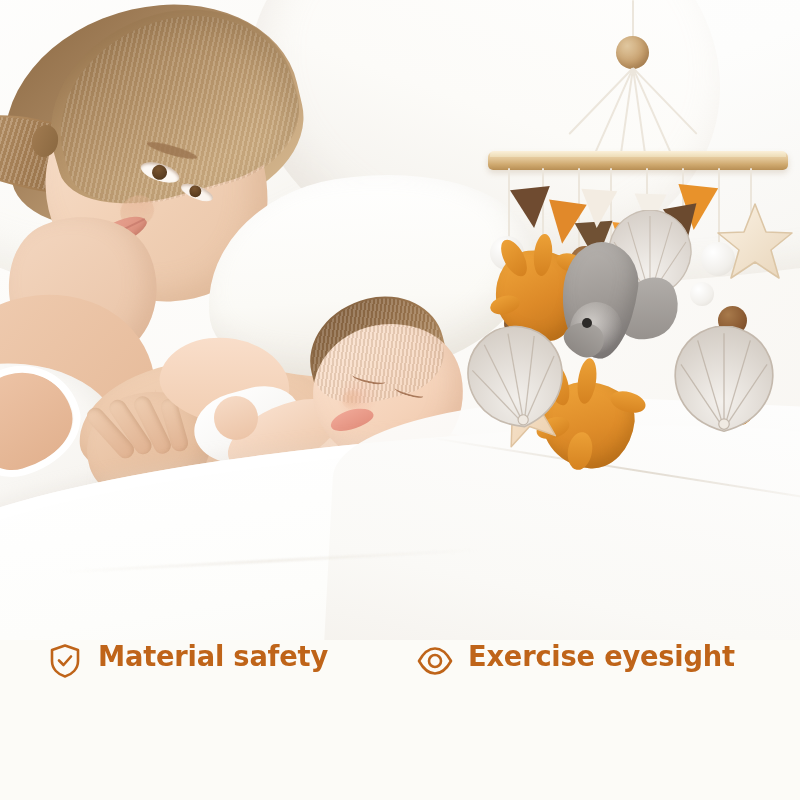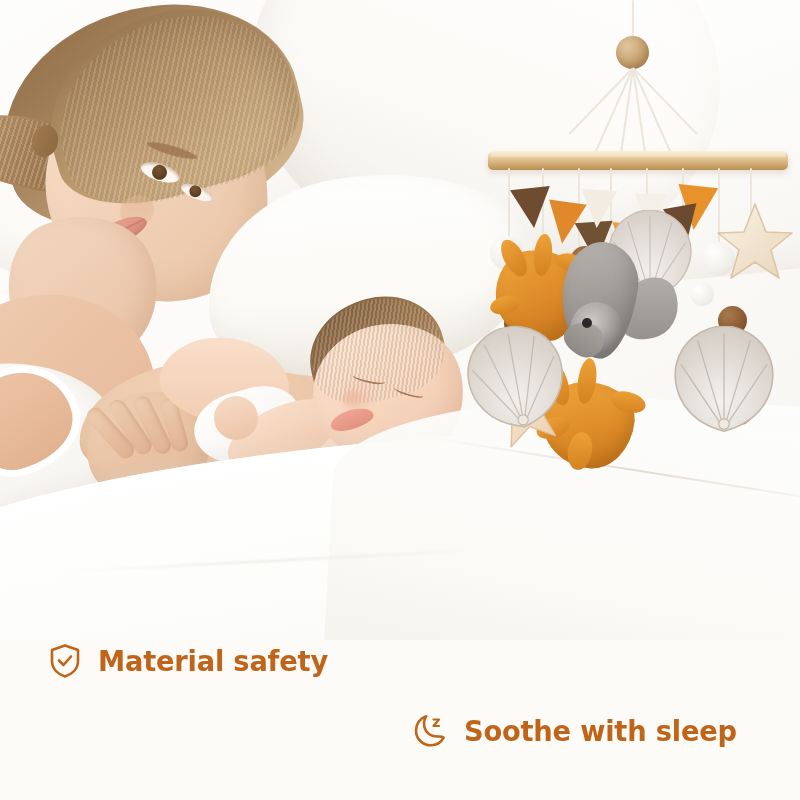--- a/index.html
+++ b/index.html
@@ -212,21 +212,21 @@
     background:linear-gradient(190deg,#a8a4a0,#8b8682);
     border-radius:60% 40% 40% 60%/60% 50% 50% 40%;transform:rotate(26deg);}
   .whale-eye{position:absolute;left:20px;top:76px;width:10px;height:10px;border-radius:50%;
     background:#2c2a28;}
   .whale-belly{position:absolute;left:8px;top:60px;width:52px;height:54px;
     background:radial-gradient(ellipse at 40% 40%,rgba(235,232,228,.65),rgba(235,232,228,0) 70%);
     border-radius:50%;transform:rotate(10deg);}
 
   
   .features{position:absolute;left:0;top:628px;width:800px;height:172px;}
-  .frow{position:absolute;display:flex;align-items:center;gap:14px;}
+  .frow{position:absolute;display:flex;align-items:flex-start;gap:14px;}
   .ficon{width:38px;height:38px;flex:0 0 38px;display:flex;align-items:center;justify-content:center;}
   .ficon svg{display:block;}
   .flabel{
     font-family:"DejaVu Sans", sans-serif;
     font-size:29px;font-weight:700;letter-spacing:-0.2px;
     color:#bf6419;white-space:nowrap;line-height:1;
     transform:scaleX(.94);transform-origin:left center;
   }
 </style>
 </head>
@@ -460,26 +460,26 @@
     <div class="frow" style="left:46px;top:14px;">
       <span class="ficon">
         <svg width="34" height="36" viewBox="0 0 34 36" fill="none" stroke="#bf6419" stroke-width="2.6" stroke-linecap="round" stroke-linejoin="round">
           <path d="M17 2.5 L30 7 V18 C30 26 24 31.5 17 33.5 C10 31.5 4 26 4 18 V7 Z"></path>
           <path d="M11 17.5 L15.5 22 L23 13.5"></path>
         </svg>
       </span>
       <span class="flabel">Material safety</span>
     </div>
 
-
-
-    <div class="frow" style="left:412px;top:84px;">
+    <div class="frow" style="left:416px;top:14px;">
       <span class="ficon">
-        <svg width="36" height="36" viewBox="0 0 36 36" fill="none" stroke="#bf6419" stroke-width="2.6" stroke-linecap="round" stroke-linejoin="round">
-          <path d="M24.5 23.5 C16.5 23.5 11 18 11 10.5 C11 7.6 11.8 5.2 13.2 3.3 C7.1 5.2 3 10.8 3 17.4 C3 25.7 9.6 32.3 17.8 32.3 C23.4 32.3 28.2 29.2 30.6 24.6 C28.8 23.2 26.7 23.5 24.5 23.5 Z"></path>
-          <path d="M20.5 6.5 H26 L20.5 13 H26" stroke-width="2.2"></path>
+        <svg width="36" height="30" viewBox="0 0 36 30" fill="none" stroke="#bf6419" stroke-width="2.6" stroke-linecap="round" stroke-linejoin="round">
+          <path d="M2 15 C7 6 12.5 2.5 18 2.5 C23.5 2.5 29 6 34 15 C29 24 23.5 27.5 18 27.5 C12.5 27.5 7 24 2 15 Z"></path>
+          <circle cx="18" cy="15" r="6"></circle>
         </svg>
       </span>
-      <span class="flabel">Soothe with sleep</span>
+      <span class="flabel">Exercise eyesight</span>
     </div>
+
+
 
   </div>
 </div>
 
 </body></html>

